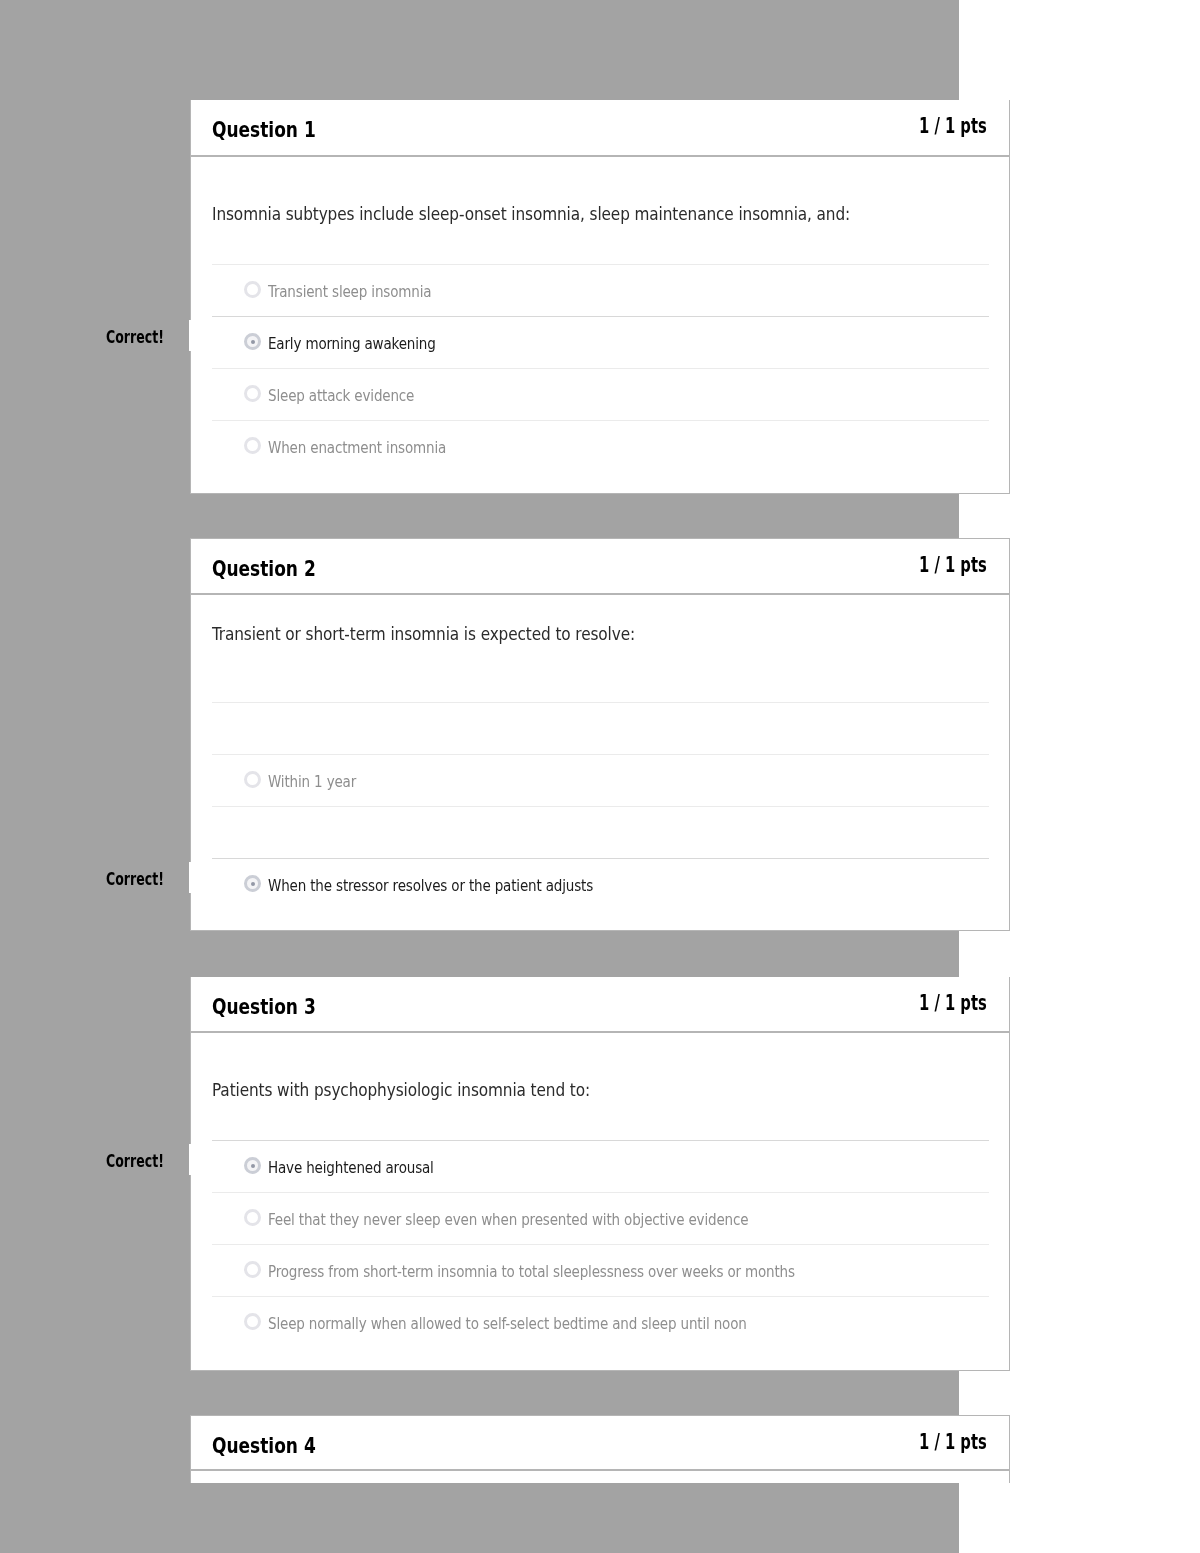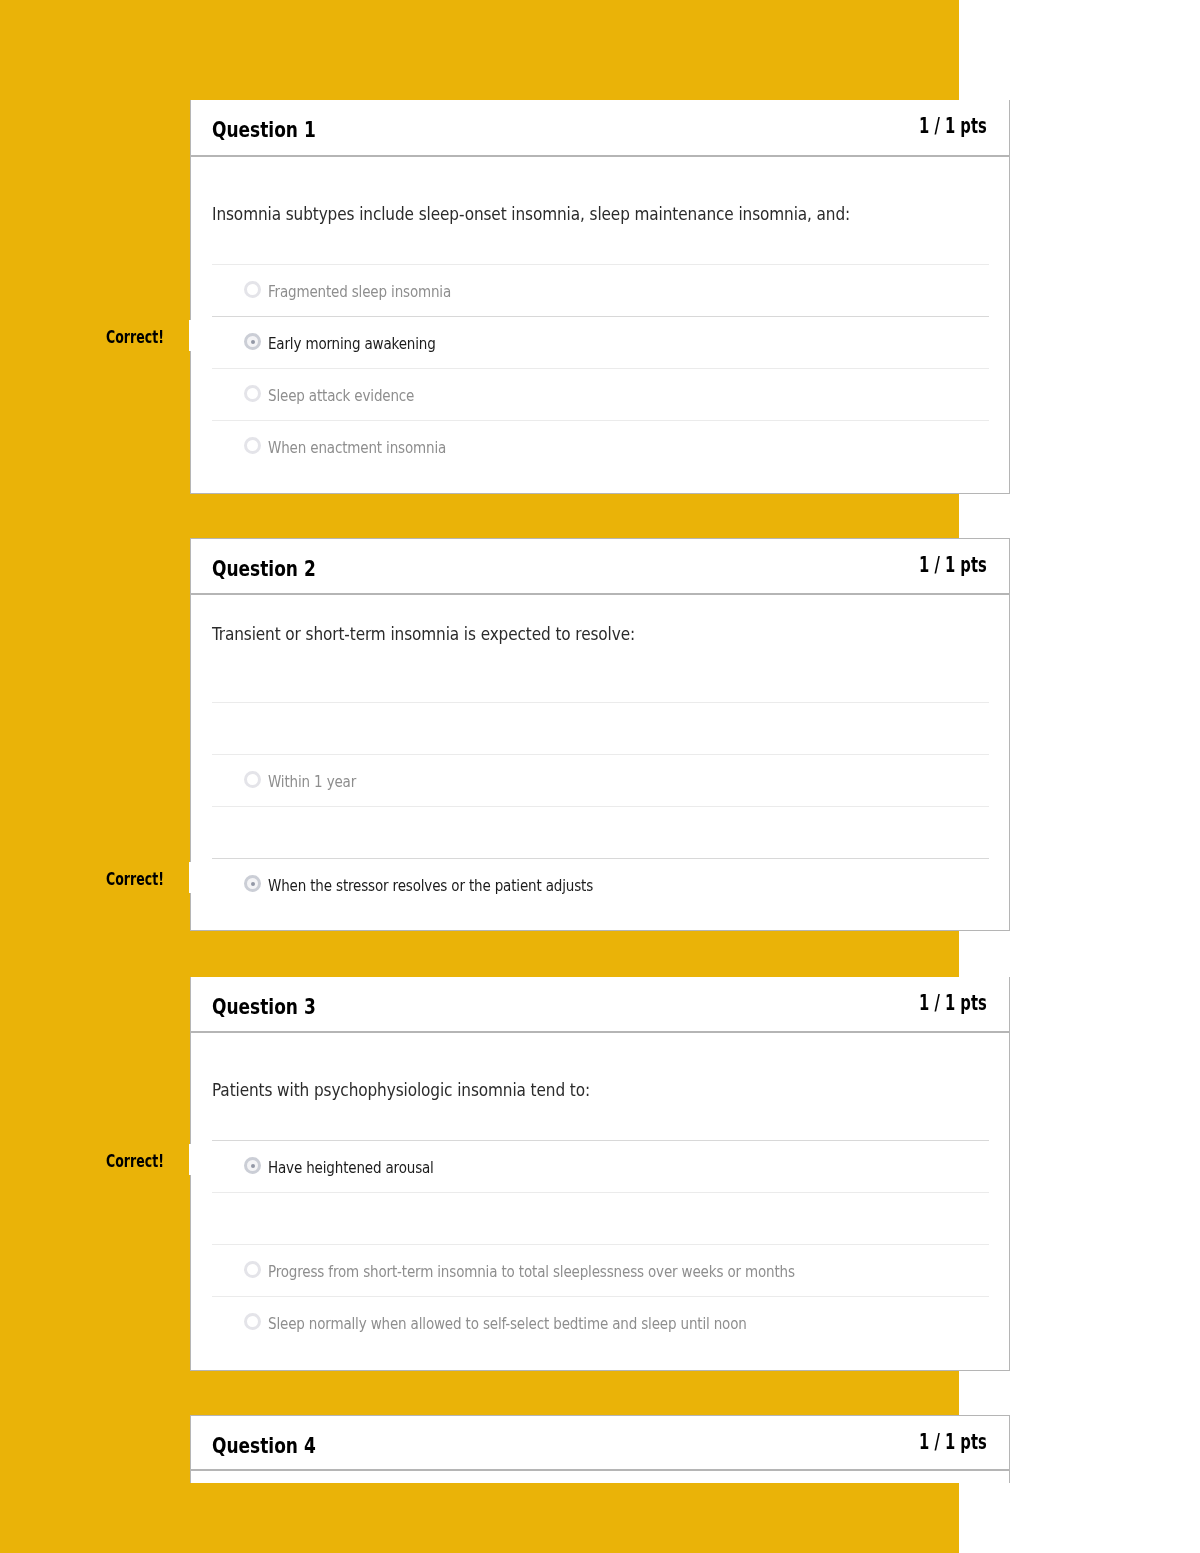--- a/index.html
+++ b/index.html
@@ -1,20 +1,20 @@
 <!DOCTYPE html>
 <html><head>
 <meta charset="utf-8">
 <title>Quiz Results</title>
 <style>
   html,body{margin:0;padding:0;background:#ffffff;}
   body{width:1200px;height:1553px;overflow:hidden;
        font-family:"DejaVu Sans Condensed","DejaVu Sans",sans-serif;
        text-rendering:optimizeLegibility;}
-  .page{position:relative;width:959px;height:1553px;background:#eab308;}
+  .page{position:relative;width:959px;height:1553px;background:#a3a3a3;}
 
   .qblock{position:absolute;left:190px;width:820px;}
 
   .q-header{position:absolute;left:0;width:820px;box-sizing:border-box;
             border-left:1px solid #b5b5b5;border-right:1px solid #b5b5b5;
             border-bottom:1px solid #b5b5b5;background:#fff;}
   .q-header.topb{border-top:1px solid #b5b5b5;}
   .q-title{position:absolute;font-size:21px;font-weight:bold;color:#000;
            line-height:21px;white-space:nowrap;
            display:inline-block;transform:scaleX(0.90);transform-origin:left center;}
@@ -53,21 +53,21 @@
     <div class="qblock" style="top:0">
       <div class="q-header" style="top:100px;height:56px">
         <div class="q-title" style="left:21px;top:20px">Question 1</div>
         <div class="q-pts" style="right:22px;top:16px">1 / 1 pts</div>
       </div>
       <div class="q-body" style="top:156px;height:338px">
         <div class="q-text" style="top:49px">Insomnia subtypes include sleep-onset insomnia, sleep maintenance insomnia, and:</div>
         <div class="sep" style="top:107px"></div>
         <div class="answer-row" style="position:absolute;left:21px;width:777px;top:108px;height:51px">
           <span class="radio" style="left:32px;top:16px"></span>
-          <span class="alabel" style="left:56px;top:20px">Fragmented sleep insomnia</span>
+          <span class="alabel" style="left:56px;top:20px">Transient sleep insomnia</span>
         </div>
         <div class="sep strong" style="top:159px"></div>
         <div class="answer-row" style="position:absolute;left:21px;width:777px;top:160px;height:51px">
           <span class="radio sel" style="left:32px;top:16px">
             <span class="dot"></span>
           </span>
           <span class="alabel sel" style="left:56px;top:20px">Early morning awakening</span>
         </div>
         <div class="sep" style="top:211px"></div>
         <div class="answer-row" style="position:absolute;left:21px;width:777px;top:212px;height:51px">
@@ -116,20 +116,24 @@
       <div class="q-body" style="top:1032px;height:339px">
         <div class="q-text" style="top:49px">Patients with psychophysiologic insomnia tend to:</div>
         <div class="sep strong" style="top:107px"></div>
         <div class="answer-row" style="position:absolute;left:21px;width:777px;top:108px;height:51px">
           <span class="radio sel" style="left:32px;top:16px">
             <span class="dot"></span>
           </span>
           <span class="alabel sel" style="left:56px;top:20px">Have heightened arousal</span>
         </div>
         <div class="sep" style="top:159px"></div>
+        <div class="answer-row" style="position:absolute;left:21px;width:777px;top:160px;height:51px">
+          <span class="radio" style="left:32px;top:16px"></span>
+          <span class="alabel" style="left:56px;top:20px">Feel that they never sleep even when presented with objective evidence</span>
+        </div>
         <div class="sep" style="top:211px"></div>
         <div class="answer-row" style="position:absolute;left:21px;width:777px;top:212px;height:51px">
           <span class="radio" style="left:32px;top:16px"></span>
           <span class="alabel" style="left:56px;top:20px">Progress from short-term insomnia to total sleeplessness over weeks or months</span>
         </div>
         <div class="sep" style="top:263px"></div>
         <div class="answer-row" style="position:absolute;left:21px;width:777px;top:264px;height:51px">
           <span class="radio" style="left:32px;top:16px"></span>
           <span class="alabel" style="left:56px;top:20px">Sleep normally when allowed to self-select bedtime and sleep until noon</span>
         </div>

